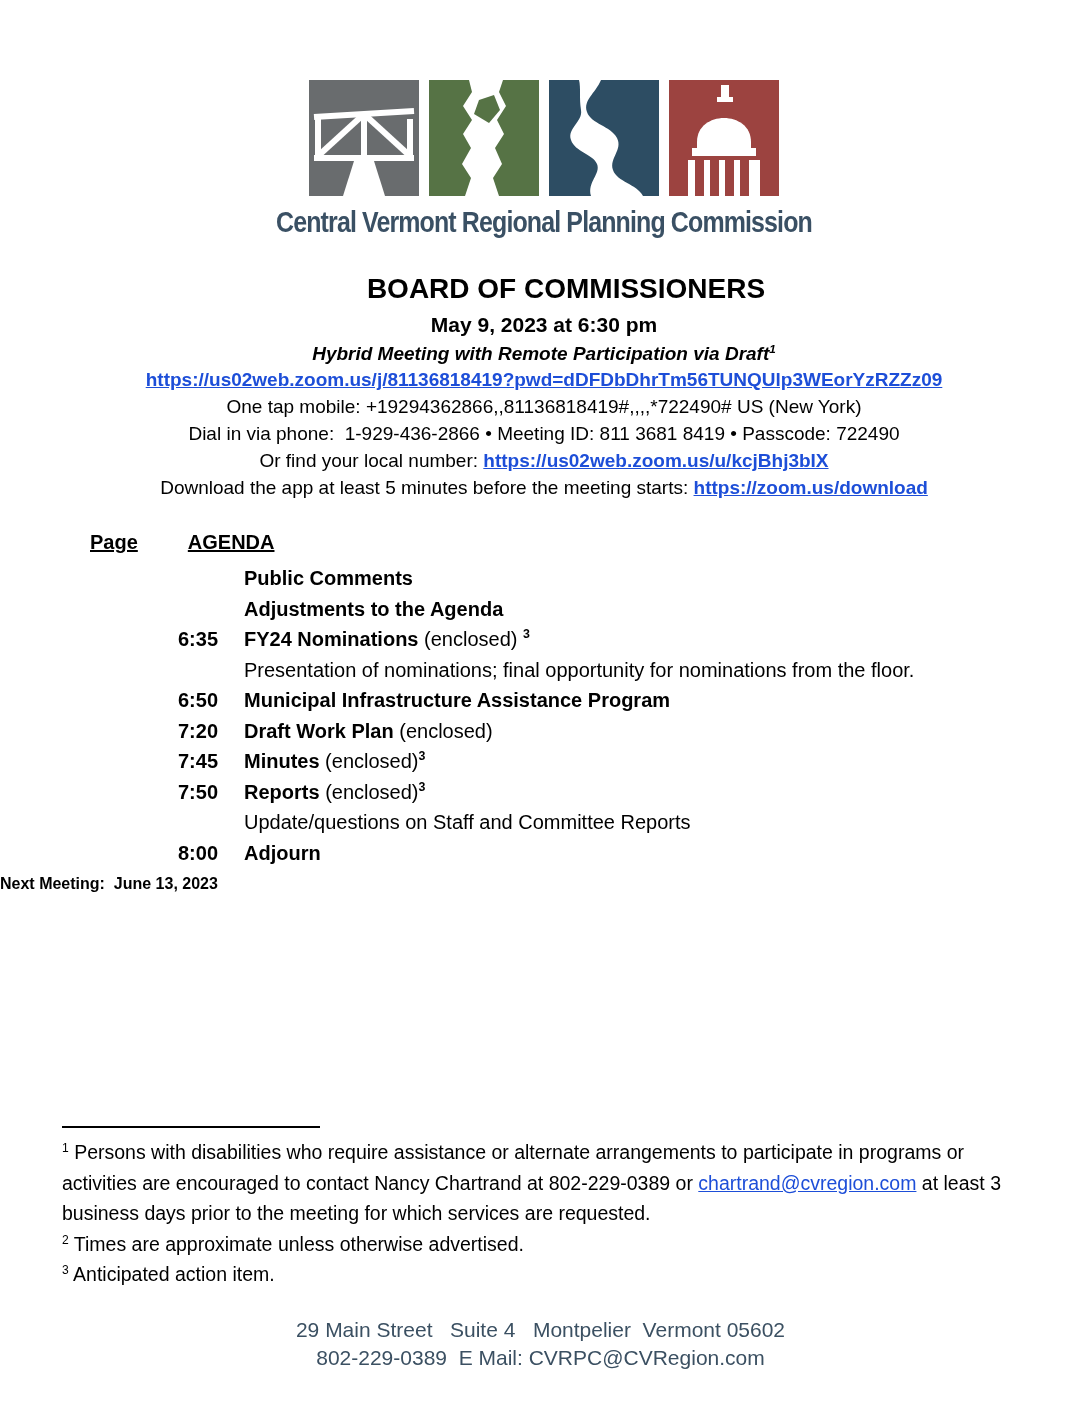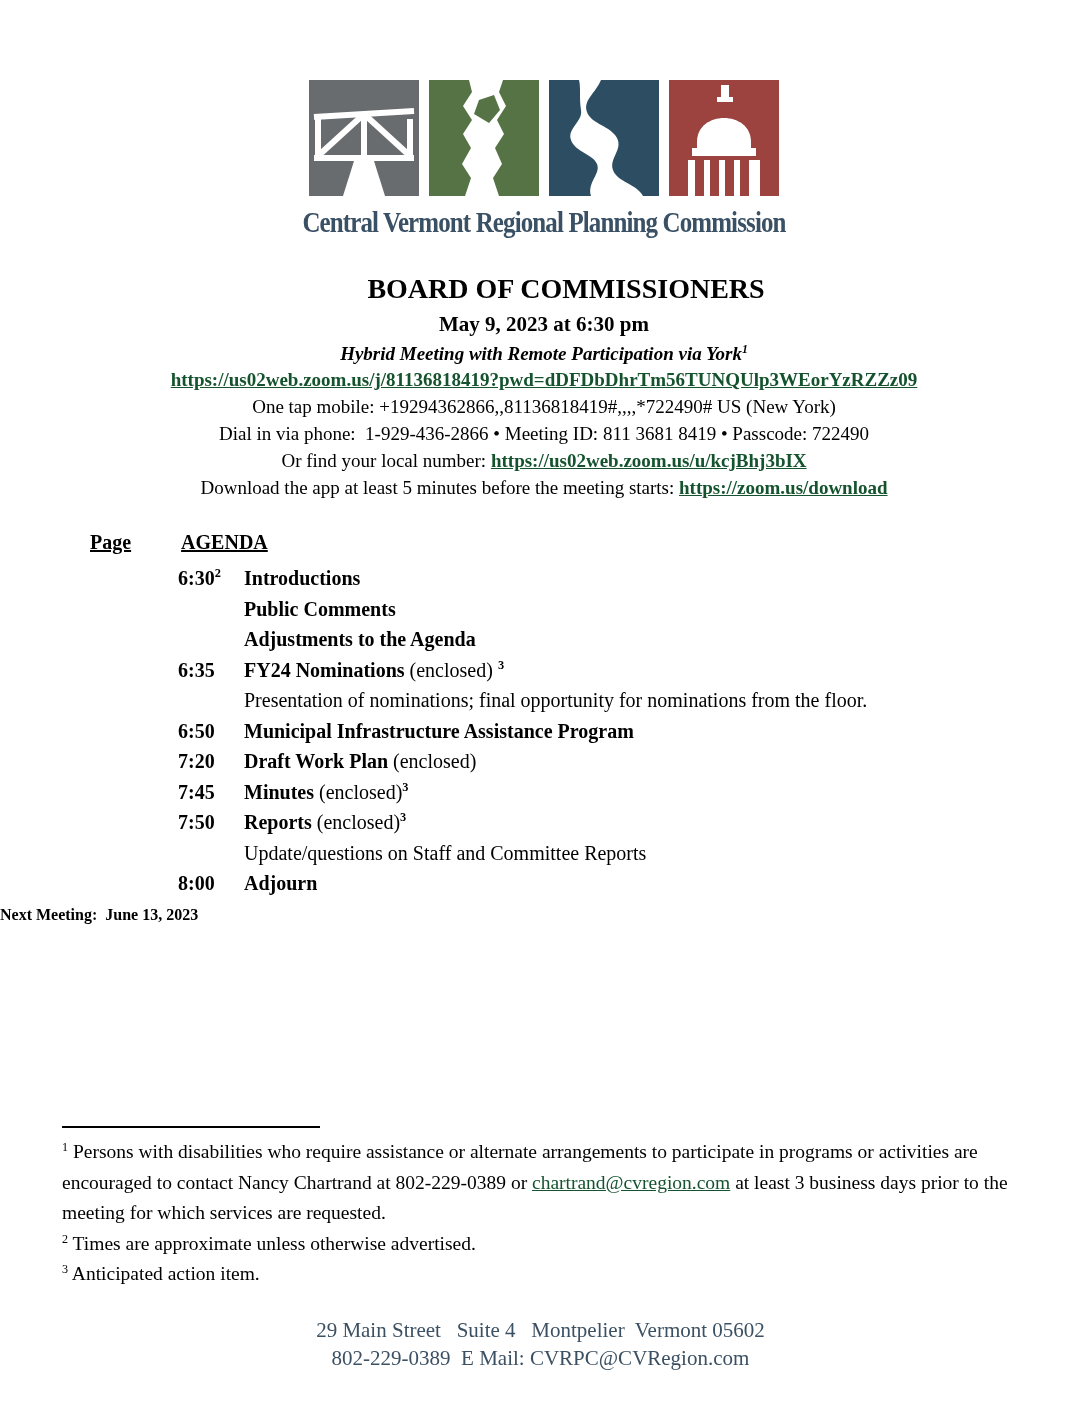--- a/index.html
+++ b/index.html
@@ -2,21 +2,21 @@
 <html><head>
 <meta charset="utf-8">
 <style>
   * { margin:0; padding:0; box-sizing:border-box; }
   html,body { background:#e8e8e8; }
   .page {
     position:relative;
     width:1088px; height:1408px;
     margin:0 auto;
     background:#ffffff;
-    font-family:Liberation Serif, serif;
+    font-family:Liberation Sans, sans-serif;
     color:#000;
     overflow:hidden;
   }
   .bindtext { white-space:pre-wrap; }
 
   
   .logo-block { position:absolute; top:80px; left:0; right:0; text-align:center; }
   .tiles { display:flex; justify-content:center; gap:10px; }
   .tile { width:110px; height:116px; display:block; }
   .wordmark {
@@ -28,21 +28,21 @@
     transform-origin:center top;
     white-space:nowrap;
   }
 
   
   .header-block { position:absolute; top:272px; left:0; right:0; text-align:center; }
   .doc-title { font-size:28px; font-weight:bold; line-height:34px;padding-left:44px; }
   .doc-date  { font-size:21px; font-weight:bold; line-height:27px; margin-top:5px; }
   .doc-hybrid{ font-size:19px; font-weight:bold; font-style:italic; line-height:25px; margin-top:3px; }
   .hline { font-size:19px; line-height:27px; }
-  a.doclink { color:#14532d; text-decoration:underline; cursor:pointer; }
+  a.doclink { color:#1d4ed8; text-decoration:underline; cursor:pointer; }
   a.mainlink { font-weight:bold; }
   sup { font-size:0.62em; vertical-align:super; line-height:0; }
 
   
   .agenda-block { position:absolute; top:530px; left:0; right:0; }
   .agenda-head { margin-left:90px; font-size:20px; line-height:24px; margin-bottom:9px; }
   .page-label  { font-weight:bold; text-decoration:underline;margin-top:24px; }
   .agenda-label{ font-weight:bold; text-decoration:underline; margin-left:50px; }
   .agenda-row { margin-left:178px; font-size:20px; line-height:30.5px; display:flex; }
   .agenda-time { font-weight:bold; width:66px; flex:0 0 66px; }
@@ -105,37 +105,33 @@
         <rect x="56" y="80" width="9" height="36" fill="#9c4340"></rect>
         <rect x="71" y="80" width="9" height="36" fill="#9c4340"></rect>
       </svg>
     </div>
     <div class="wordmark">Central Vermont Regional Planning Commission</div>
   </div>
 
   <div class="header-block">
     <div class="doc-title">BOARD OF COMMISSIONERS</div>
     <div class="doc-date">May 9, 2023 at 6:30 pm</div>
-    <div class="doc-hybrid"><span class="bindtext">Hybrid Meeting with Remote Participation via York</span><sup>1</sup></div>
+    <div class="doc-hybrid"><span class="bindtext">Hybrid Meeting with Remote Participation via Draft</span><sup>1</sup></div>
     <div class="hline"><a class="doclink mainlink bindtext">https://us02web.zoom.us/j/81136818419?pwd=dDFDbDhrTm56TUNQUlp3WEorYzRZZz09</a></div>
     <div class="hline bindtext">One tap mobile: +19294362866,,81136818419#,,,,*722490# US (New York)</div>
     <div class="hline bindtext">Dial in via phone:  1-929-436-2866 • Meeting ID: 811 3681 8419 • Passcode: 722490</div>
     <div class="hline"><span class="bindtext">Or find your local number: </span><a class="doclink mainlink bindtext">https://us02web.zoom.us/u/kcjBhj3bIX</a></div>
     <div class="hline"><span class="bindtext">Download the app at least 5 minutes before the meeting starts: </span><a class="doclink mainlink bindtext">https://zoom.us/download</a></div>
   </div>
 
   <div class="agenda-block">
     <div class="agenda-head">
       <span class="page-label">Page</span><span class="agenda-label">AGENDA</span>
     </div>
 
-    <div class="agenda-row">
-      <span class="agenda-time"><span>6:30</span><sup>2</sup></span>
-      <span class="agenda-item"><span class="bindtext">Introductions</span></span>
-    </div>
     <div class="agenda-row">
       <span class="agenda-time"><span></span></span>
       <span class="agenda-item"><span class="bindtext">Public Comments</span></span>
     </div>
     <div class="agenda-row">
       <span class="agenda-time"><span></span></span>
       <span class="agenda-item"><span class="bindtext">Adjustments to the Agenda</span></span>
     </div>
     <div class="agenda-row">
       <span class="agenda-time"><span>6:35</span></span>

